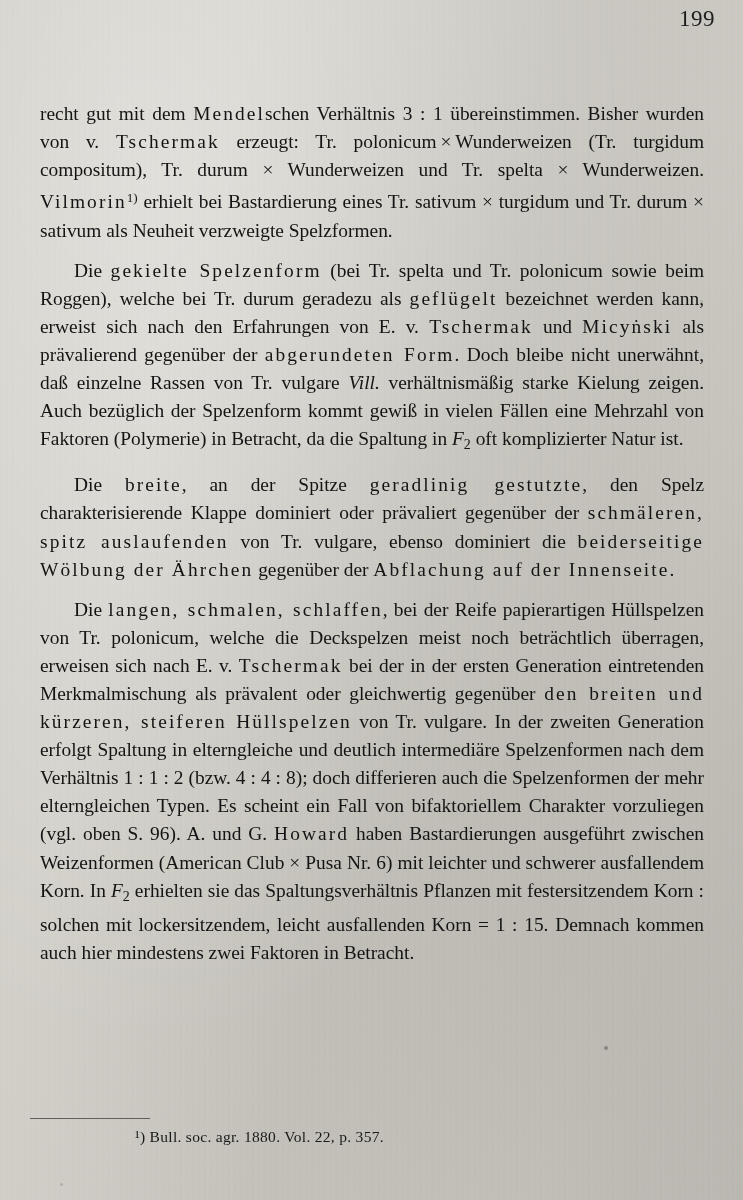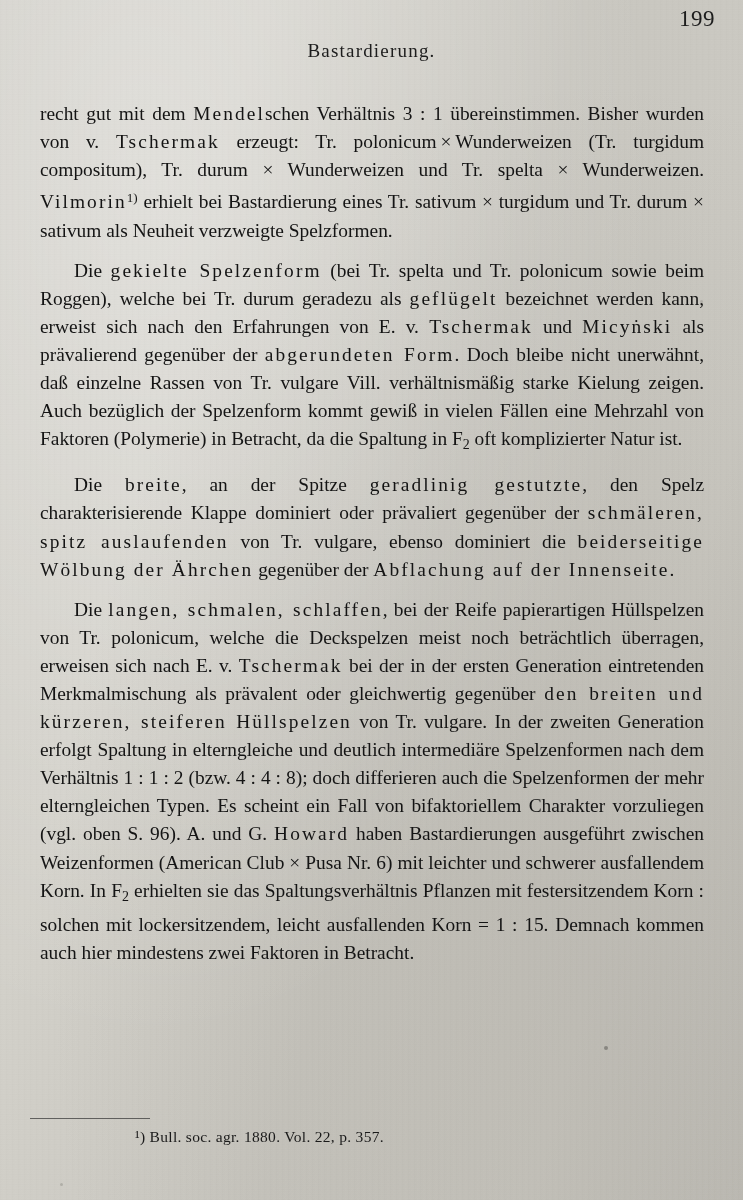--- a/index.html
+++ b/index.html
@@ -73,20 +73,21 @@
     margin: 12px;
     text-indent: 0;
   }
   .body-text p.indent {
     text-indent: 34px;
   }
   .sp {
     letter-spacing: 2.1px;
   }
   .it {
+    font-style: italic;
   }
   .sub {
     font-size: 0.72em;
     vertical-align: -0.28em;
   }
   .sup {
     font-size: 0.68em;
     vertical-align: 0.48em;
   }
   .footnote-rule {
@@ -115,23 +116,20 @@
     border-radius: 50%;
     pointer-events: none;
   }
 </style>
 </head>
 <body>
 
 <div class="page">
   <div class="grain"></div>
 
-  <div class="header">
-    <div class="running-head">Bastardierung.</div>
-  </div>
   <div class="folio">199</div>
 
   <div class="body-text">
 
     <p>recht gut mit dem <span class="sp">Mendel</span>schen Verhältnis 3 : 1 übereinstimmen. Bisher wurden von v. <span class="sp">Tschermak</span> erzeugt: Tr. polonicum × Wunderweizen (Tr. turgidum compositum), Tr. durum × Wunderweizen und Tr. spelta × Wunderweizen. <span class="sp">Vilmorin</span><span class="sup">1)</span> erhielt bei Bastardierung eines Tr. sativum × turgidum und Tr. durum × sativum als Neuheit verzweigte Spelzformen.</p>
 
     <p class="indent">Die <span class="sp">gekielte Spelzenform</span> (bei Tr. spelta und Tr. polonicum sowie beim Roggen), welche bei Tr. durum geradezu als <span class="sp">geflügelt</span> bezeichnet werden kann, erweist sich nach den Erfahrungen von E. v. <span class="sp">Tschermak</span> und <span class="sp">Micyṅski</span> als prävalierend gegenüber der <span class="sp">abgerundeten Form</span>. Doch bleibe nicht unerwähnt, daß einzelne Rassen von Tr. vulgare <span class="it">Vill.</span> verhältnismäßig starke Kielung zeigen. Auch bezüglich der Spelzenform kommt gewiß in vielen Fällen eine Mehrzahl von Faktoren (Polymerie) in Betracht, da die Spaltung in <span class="it">F</span><span class="sub">2</span> oft komplizierter Natur ist.</p>
 
     <p class="indent">Die <span class="sp">breite</span>, an der Spitze <span class="sp">geradlinig gestutzte</span>, den Spelz charakterisierende Klappe dominiert oder prävaliert gegenüber der <span class="sp">schmäleren, spitz auslaufenden</span> von Tr. vulgare, ebenso dominiert die <span class="sp">beiderseitige Wölbung der Ährchen</span> gegenüber der <span class="sp">Abflachung auf der Innenseite</span>.</p>
 

